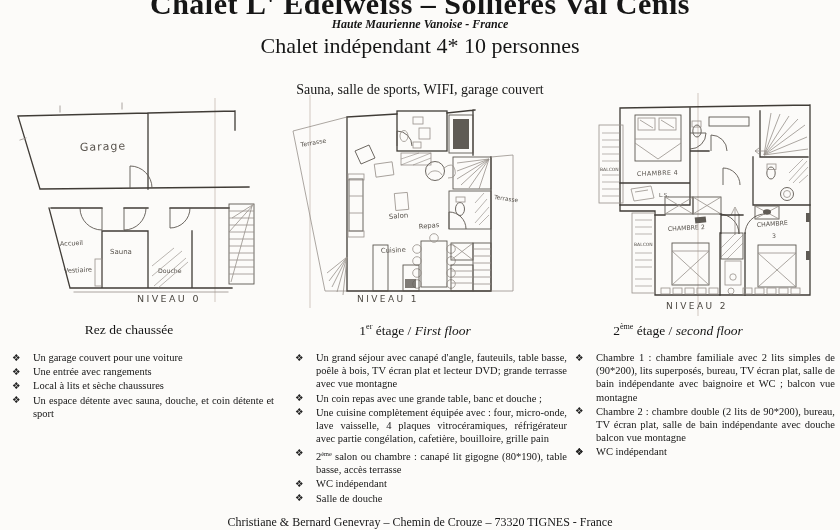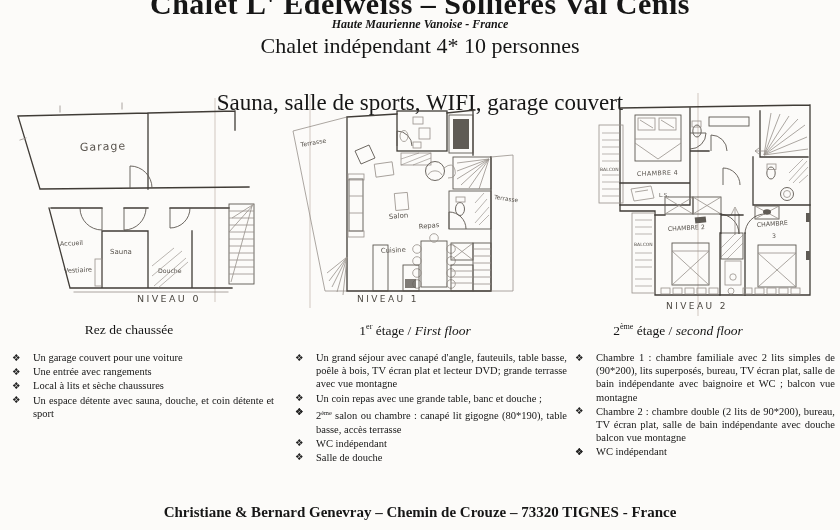--- a/index.html
+++ b/index.html
@@ -6,28 +6,28 @@
   body{
     position:relative;width:840px;height:530px;overflow:hidden;
     background:#fcfbf9;color:#161616;
     font-family:"Liberation Serif", serif;
   }
   .abs{position:absolute}
   .center{left:0;right:0;text-align:center}
   .title{top:-13px;font-size:30px;font-weight:bold;letter-spacing:.5px;white-space:nowrap}
   .subtitle{top:17px;font-size:12px;font-weight:bold;font-style:italic}
   .tagline1{top:33px;font-size:22px}
-  .tagline2{top:90px;font-size:23px}
+  .tagline2{top:82px;font-size:14px}
   .heading{position:absolute;text-align:center;font-size:13.5px;font-weight:normal;white-space:nowrap}
   .heading em{font-style:italic}
   sup{font-size:.6em}
   ul.feat{position:absolute;list-style:none;margin:0;padding:0;font-size:10.5px;line-height:13.2px;text-align:justify}
   ul.feat li{position:relative;padding-left:27px;margin-bottom:1px}
   ul.feat .blt{position:absolute;left:6px;top:.5px;font-size:9.5px;color:#222}
-  .footer{top:504px;font-size:15px;font-weight:bold;white-space:nowrap}
+  .footer{top:515px;font-size:12px;font-weight:normal;white-space:nowrap}
   .plan{position:absolute}
   
   svg .wall{stroke:#403c37;stroke-width:1.3;fill:none;stroke-linecap:square}
   svg .wall2{stroke:#5c5750;stroke-width:.9;fill:none}
   svg .pencil{stroke:#97908a;stroke-width:.8;fill:none}
   svg .hatch{stroke:#8d877f;stroke-width:.6;fill:none}
   svg .crease{stroke:#d8d1c9;stroke-width:1.2}
   svg .dk{fill:#5f5b55;stroke:none}
   svg text{fill:#57524c;font-family:"DejaVu Sans",sans-serif}
   svg .lvl{fill:#4c4842;letter-spacing:2.4px}
@@ -287,21 +287,21 @@
 <ul class="feat" style="left:6px;top:351px;width:268px">
   <li><span class="blt">❖</span><span>Un garage couvert pour une voiture</span></li>
   <li><span class="blt">❖</span><span>Une entrée avec rangements</span></li>
   <li><span class="blt">❖</span><span>Local à lits et sèche chaussures</span></li>
   <li><span class="blt">❖</span><span>Un espace détente avec sauna, douche, et coin détente et sport</span></li>
 </ul>
 
 <ul class="feat" style="left:289px;top:351px;width:278px">
   <li><span class="blt">❖</span><span>Un grand séjour avec canapé d'angle, fauteuils, table basse, poêle à bois, TV écran plat et lecteur DVD; grande terrasse avec vue montagne</span></li>
   <li><span class="blt">❖</span><span>Un coin repas avec une grande table, banc et douche ;</span></li>
-  <li><span class="blt">❖</span></li>
+  <li><span class="blt">❖</span><span>Une cuisine complètement équipée avec : four, micro-onde, lave vaisselle, 4 plaques vitrocéramiques, réfrigérateur avec partie congélation, cafetière, bouilloire, grille pain</span></li>
   <li><span class="blt">❖</span><span><span>2</span><sup>ème</sup><span> salon ou chambre : canapé lit gigogne (80*190), table basse, accès terrasse</span></span></li>
   <li><span class="blt">❖</span><span>WC indépendant</span></li>
   <li><span class="blt">❖</span><span>Salle de douche</span></li>
 </ul>
 
 <ul class="feat" style="left:569px;top:351px;width:266px">
   <li><span class="blt">❖</span><span>Chambre 1 : chambre familiale avec 2 lits simples de (90*200), lits superposés, bureau, TV écran plat, salle de bain indépendante avec baignoire et WC ; balcon vue montagne</span></li>
   <li><span class="blt">❖</span><span>Chambre 2 : chambre double (2 lits de 90*200), bureau, TV écran plat, salle de bain indépendante avec douche balcon vue montagne</span></li>
   <li><span class="blt">❖</span></li>
   <li><span class="blt">❖</span><span>WC indépendant</span></li>

